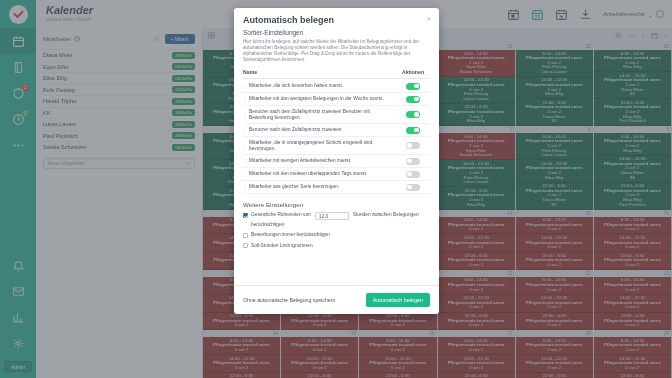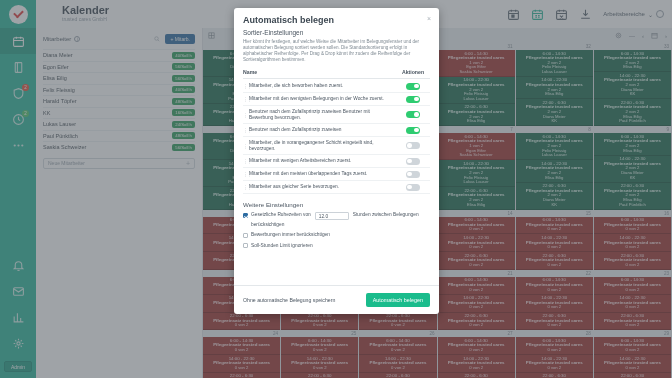--- a/index.html
+++ b/index.html
@@ -48,21 +48,21 @@
     width: 28px; height: 11px; border-radius: 2px; background: #1f9e84;
     color: #fff; font-size: 5px; display: flex; align-items: center; justify-content: center;
     margin-top: 5px; border: 1px solid #1c8f78;
   }
 
   
   .topbar {
     position: absolute; left: 36px; top: 0; right: 0; height: 28px;
     background: #fff; display: flex; align-items: center;
   }
-  .app-title { margin-left: 26px; }
+  .app-title { margin-left: 10px; font-style: italic; }
   .app-title .t1 { font-size: 11px; font-weight: bold; color: #3d4852; line-height: 11px; }
   .app-title .t2 { font-size: 5px; color: #9aa4ad; line-height: 7px; }
   .topbar-right { margin-left: auto; display: flex; align-items: center; gap: 11px; padding-right: 8px; }
   .cal-ico { width: 13px; height: 13px; color: #5b6670; }
   .cal-ico.teal { color: #2bb79a; }
   .ws-select { display: flex; align-items: center; gap: 3px; font-size: 6px; color: #5b6670; }
   .ws-avatar { width: 8px; height: 8px; border-radius: 50%; border: 1px solid #9aa4ad; }
 
   
   .emp-panel {

